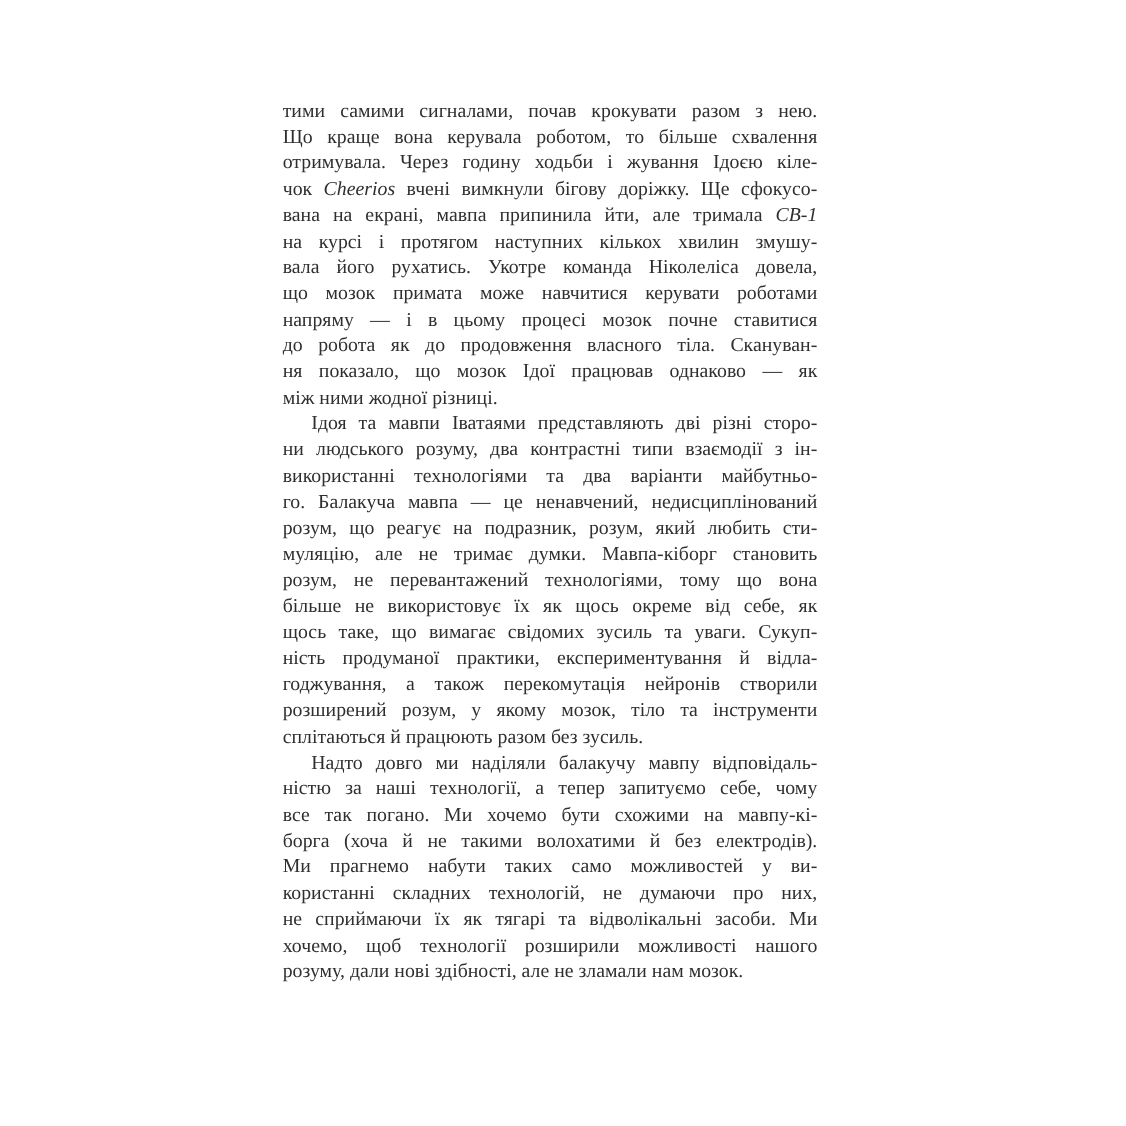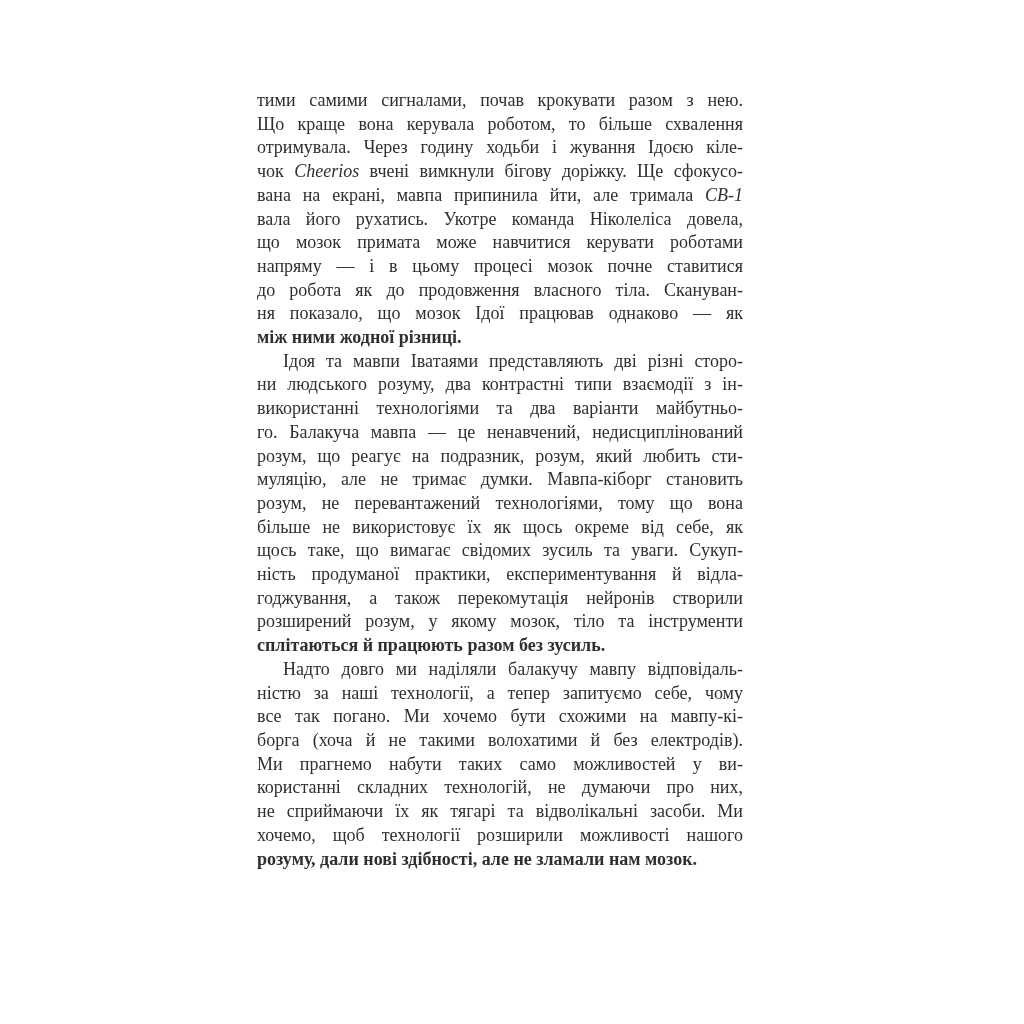--- a/index.html
+++ b/index.html
@@ -29,21 +29,20 @@
     padding: 0;
   }
   .line {
     text-align: justify;
     text-align-last: justify;
     white-space: normal;
   }
   .line.last {
     text-align: right;
     text-align-last: left;
-    font-weight: bold;
   }
   .line.indent {
     text-indent: 26px;
   }
   .italic {
     font-style: italic;
   }
   .page-number {
     position: absolute;
     left: 257px;
@@ -58,20 +57,21 @@
 <body>
 
 <div class="page">
   <div class="text-block">
       <div class="paragraph">
         <div class="line">тими самими сигналами, почав крокувати разом з нею.</div>
         <div class="line">Що краще вона керувала роботом, то більше схвалення</div>
         <div class="line">отримувала. Через годину ходьби і жування Ідоєю кіле-</div>
         <div class="line"><span>чок </span><span class="italic">Cheerios</span><span> вчені вимкнули бігову доріжку. Ще сфокусо-</span></div>
         <div class="line"><span>вана на екрані, мавпа припинила йти, але тримала </span><span class="italic">CB-1</span></div>
+        <div class="line">на курсі і протягом наступних кількох хвилин змушу-</div>
         <div class="line">вала його рухатись. Укотре команда Ніколеліса довела,</div>
         <div class="line">що мозок примата може навчитися керувати роботами</div>
         <div class="line">напряму — і в цьому процесі мозок почне ставитися</div>
         <div class="line">до робота як до продовження власного тіла. Скануван-</div>
         <div class="line">ня показало, що мозок Ідої працював однаково — як</div>
         <div class="line last">між ними жодної різниці.</div>
       </div>
       <div class="paragraph">
         <div class="line indent">Ідоя та мавпи Іватаями представляють дві різні сторо-</div>
         <div class="line">ни людського розуму, два контрастні типи взаємодії з ін-</div>

